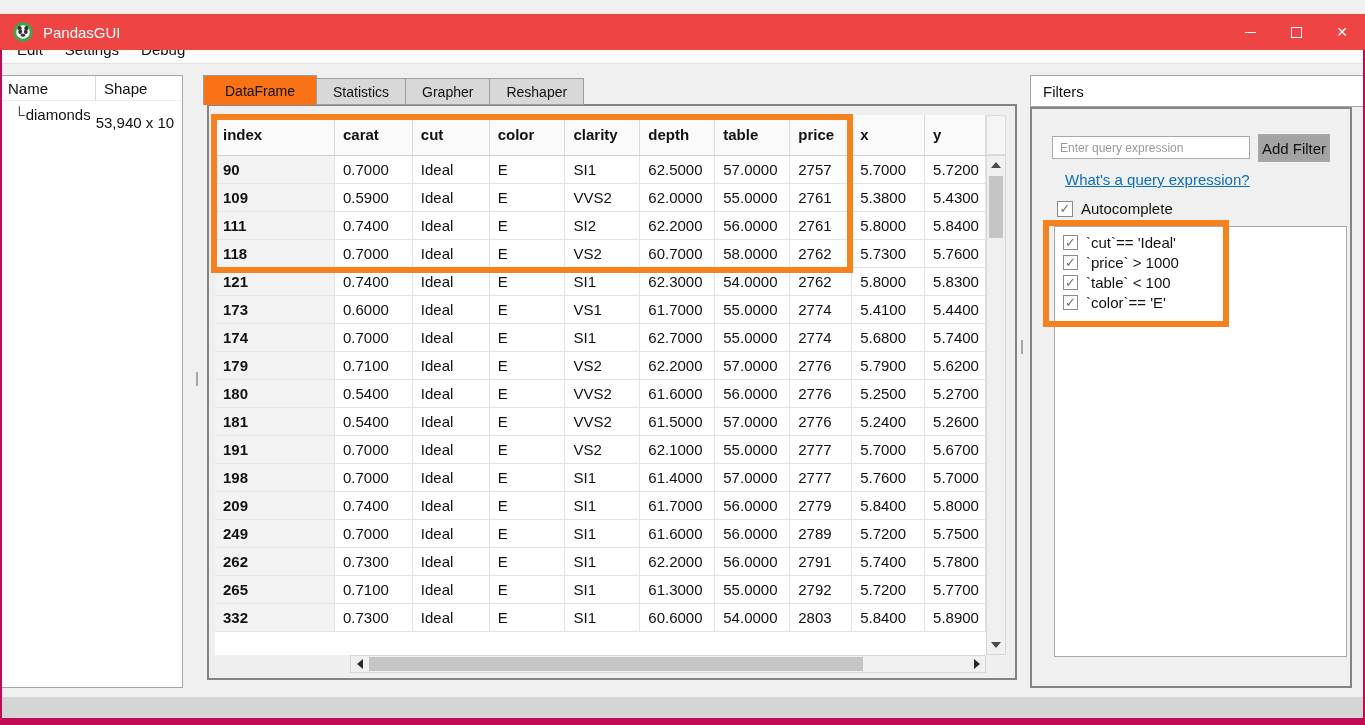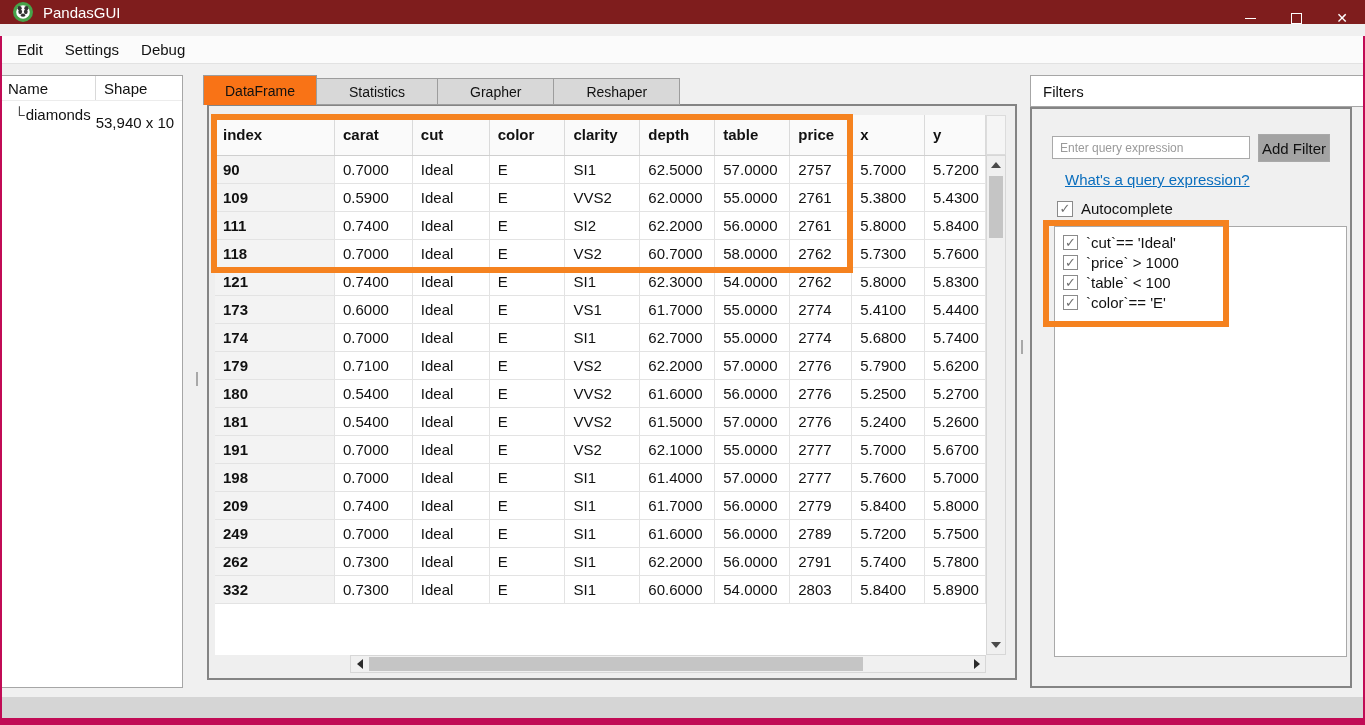--- a/index.html
+++ b/index.html
@@ -1,21 +1,21 @@
 <!DOCTYPE html>
 <html><head>
 <meta charset="utf-8">
 <style>
   *{box-sizing:border-box;margin:0;padding:0;}
   html,body{width:1365px;height:725px;}
   body{position:relative;overflow:hidden;background:#f0f0f0;
        font-family:"Liberation Sans","DejaVu Sans",sans-serif;font-size:15px;color:#111;}
 
   
-  .titlebar{position:absolute;left:0;top:0;width:1365px;height:24px;background:#7f1d1d;display:flex;align-items:center;z-index:30;}
+  .titlebar{position:absolute;left:0;top:14px;width:1365px;height:36px;background:#ef4444;display:flex;align-items:center;z-index:30;}
   .app-icon{margin-left:13px;width:20px;height:20px;display:inline-flex;}
   .title{color:#fff;font-size:15px;margin-left:10px;}
   .win-btns{position:absolute;right:0;top:0;height:36px;display:flex;}
   .win-btn{width:46px;height:36px;display:flex;align-items:center;justify-content:center;cursor:default;}
   .glyph-min{width:11px;height:1px;background:#fff;display:block;}
   .glyph-max{width:11px;height:11px;border:1px solid #fff;display:block;}
   .glyph-close{color:#fff;font-size:14px;line-height:14px;}
   .menubar{position:absolute;left:2px;top:36px;width:1361px;height:28px;background:#fbfbfb;border-bottom:1px solid #e2e2e2;display:flex;align-items:stretch;padding-left:4px;z-index:5;}
   .menu-item{padding:0 11px;display:flex;align-items:center;font-size:15px;}
   .border-l{position:absolute;left:0;top:36px;width:2px;height:689px;background:#c10b55;z-index:29;}
@@ -30,21 +30,21 @@
   .tree-col-shape{padding-left:8px;}
   .tree-item{display:flex;align-items:center;height:22px;margin-top:2px;}
   .branch{margin-left:13px;color:#444;font-size:15px;}
   .tree-name{margin-left:1px;}
   .tree-shape{margin-left:5px;margin-top:16px;}
   .splitter{position:absolute;width:4px;height:16px;display:flex;flex-direction:column;justify-content:space-between;}
   .splitter i{display:block;width:2px;height:14px;background:#a8a8a8;margin:0 auto;}
 
   
   .tabbar{position:absolute;left:203px;top:75px;height:30px;display:flex;align-items:flex-end;z-index:4;}
-  .tab{height:27px;padding:0 32px;display:flex;align-items:center;font-size:14px;background:#d8d8d8;border:1px solid #9d9d9d;margin-right:-1px;}
+  .tab{height:27px;padding:0 16px;display:flex;align-items:center;font-size:14px;background:#d8d8d8;border:1px solid #9d9d9d;margin-right:-1px;}
   .tab.active{height:30px;background:#f97316;border-bottom:none;z-index:5;padding:0 21px;}
 
   
   .main-panel{position:absolute;left:207px;top:104px;width:810px;height:576px;background:#efefef;border:2px solid #848484;}
   .table-viewport{position:absolute;left:215px;top:115px;width:771px;height:540px;overflow:hidden;background:#fff;}
   table{border-collapse:collapse;table-layout:fixed;}
   th,td{height:28px;padding:0 6px 0 8px;text-align:left;font-size:15px;white-space:nowrap;overflow:hidden;}
   th{height:40px;background:#fafafa;font-weight:bold;border-right:1px solid #dadada;border-bottom:1px solid #cfcfcf;}
   td{background:#fff;border-right:1px solid #e3e3e3;border-bottom:1px solid #e3e3e3;}
   td.idx{background:#f3f3f3;font-weight:bold;}
@@ -346,20 +346,32 @@
           <td>Ideal</td>
           <td>E</td>
           <td>SI1</td>
           <td>62.2000</td>
           <td>56.0000</td>
           <td>2791</td>
           <td>5.7400</td>
           <td>5.7800</td>
         </tr>
         <tr>
+          <td class="idx">265</td>
+          <td>0.7100</td>
+          <td>Ideal</td>
+          <td>E</td>
+          <td>SI1</td>
+          <td>61.3000</td>
+          <td>55.0000</td>
+          <td>2792</td>
+          <td>5.7200</td>
+          <td>5.7700</td>
+        </tr>
+        <tr>
           <td class="idx">332</td>
           <td>0.7300</td>
           <td>Ideal</td>
           <td>E</td>
           <td>SI1</td>
           <td>60.6000</td>
           <td>54.0000</td>
           <td>2803</td>
           <td>5.8400</td>
           <td>5.8900</td>

